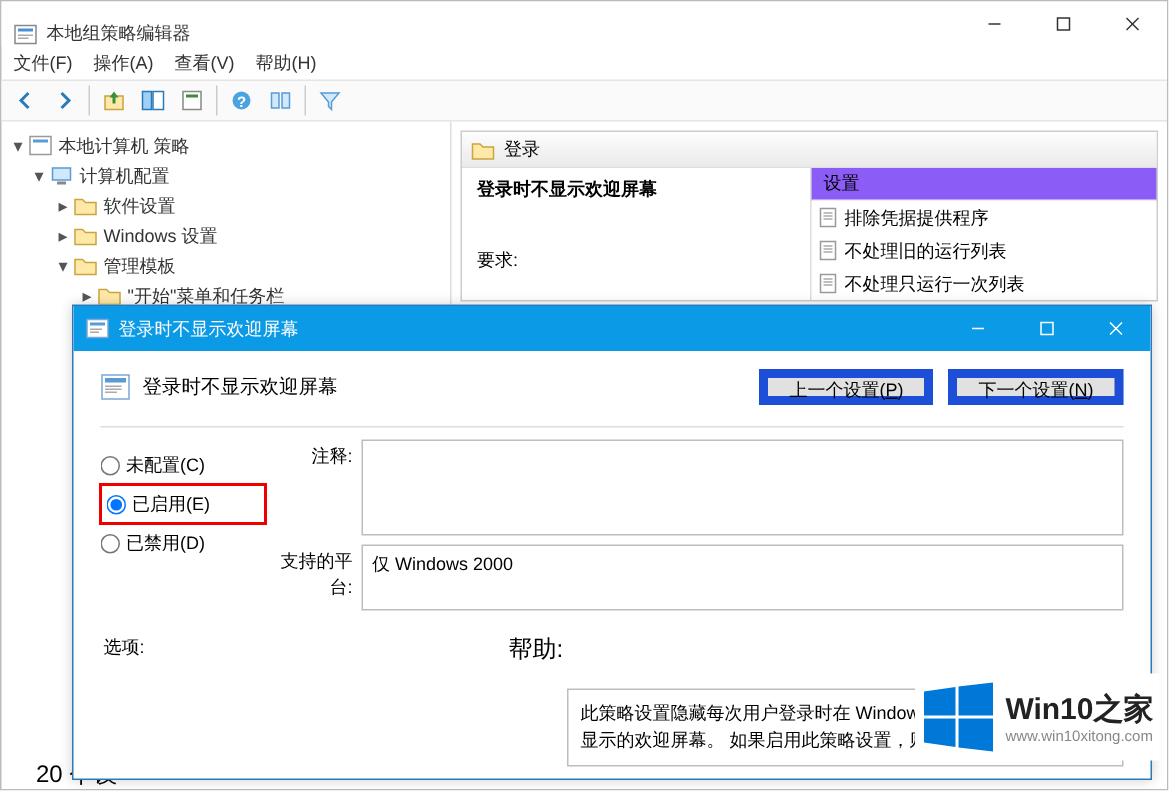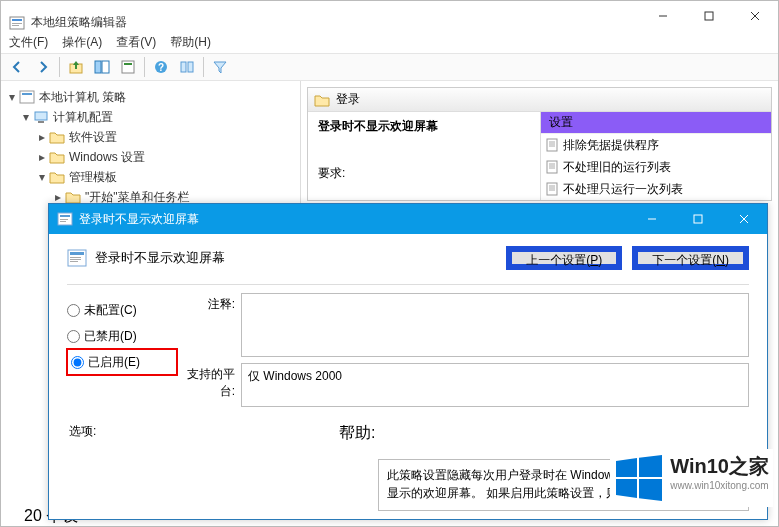--- a/index.html
+++ b/index.html
@@ -76,21 +76,21 @@
 .comment-box { flex: 1; height: 64px; border: 1px solid #bdbdbd; background: #fff; }
 .platform-box { flex: 1; height: 44px; border: 1px solid #bdbdbd; background: #fff; padding: 4px 6px; font-size: 12px; }
 
 .lower-row { display: flex; margin-top: 10px; }
 .options-label { width: 272px; padding-left: 2px; font-size: 12px; }
 .help-label { font-size: 16px; }
 
 .help-box { position: absolute; left: 329px; right: 18px; bottom: 8px; top: 255px; border: 1px solid #bdbdbd; background: #fff; padding: 6px 8px; font-size: 12px; line-height: 1.5; overflow: hidden; }
 
 
-.watermark { position: absolute; right: 6px; bottom: 20px; display: flex; background: #fff; padding: 4px; }
+.watermark { position: absolute; right: 6px; bottom: 20px; display: flex; align-items: center; background: #fff; padding: 4px; }
 .watermark .logo { width: 50px; height: 50px; margin-right: 6px; }
 .watermark .wm-text .l1 { font-size: 20px; font-weight: bold; color: #222; }
 .watermark .wm-text .l2 { font-size: 10px; color: #888; }
 
 
 .folder-icon svg, .doc-icon svg { display: block; }
 
 u { text-decoration: underline; }
 </style>
 </head>
@@ -352,27 +352,27 @@
       </div>
     </div>
     <div class="dlg-divider"></div>
 
     <div class="dlg-form">
       <div class="radio-col">
         <label class="radio-row">
           <input type="radio" name="state" style="">
           <span><span>未配置(C)</span></span>
         </label>
+        <label class="radio-row highlighted">
+          <input type="radio" name="state" checked="" style="">
+          <span><span>已启用(E)</span></span>
+        </label>
         <label class="radio-row">
           <input type="radio" name="state" style="">
           <span><span>已禁用(D)</span></span>
-        </label>
-        <label class="radio-row highlighted">
-          <input type="radio" name="state" checked="" style="">
-          <span><span>已启用(E)</span></span>
         </label>
       </div>
 
       <div class="fields-col">
         <div class="field-row">
           <div class="field-label">注释:</div>
           <div class="comment-box"></div>
         </div>
         <div class="field-row">
           <div class="field-label">支持的平台:</div>

